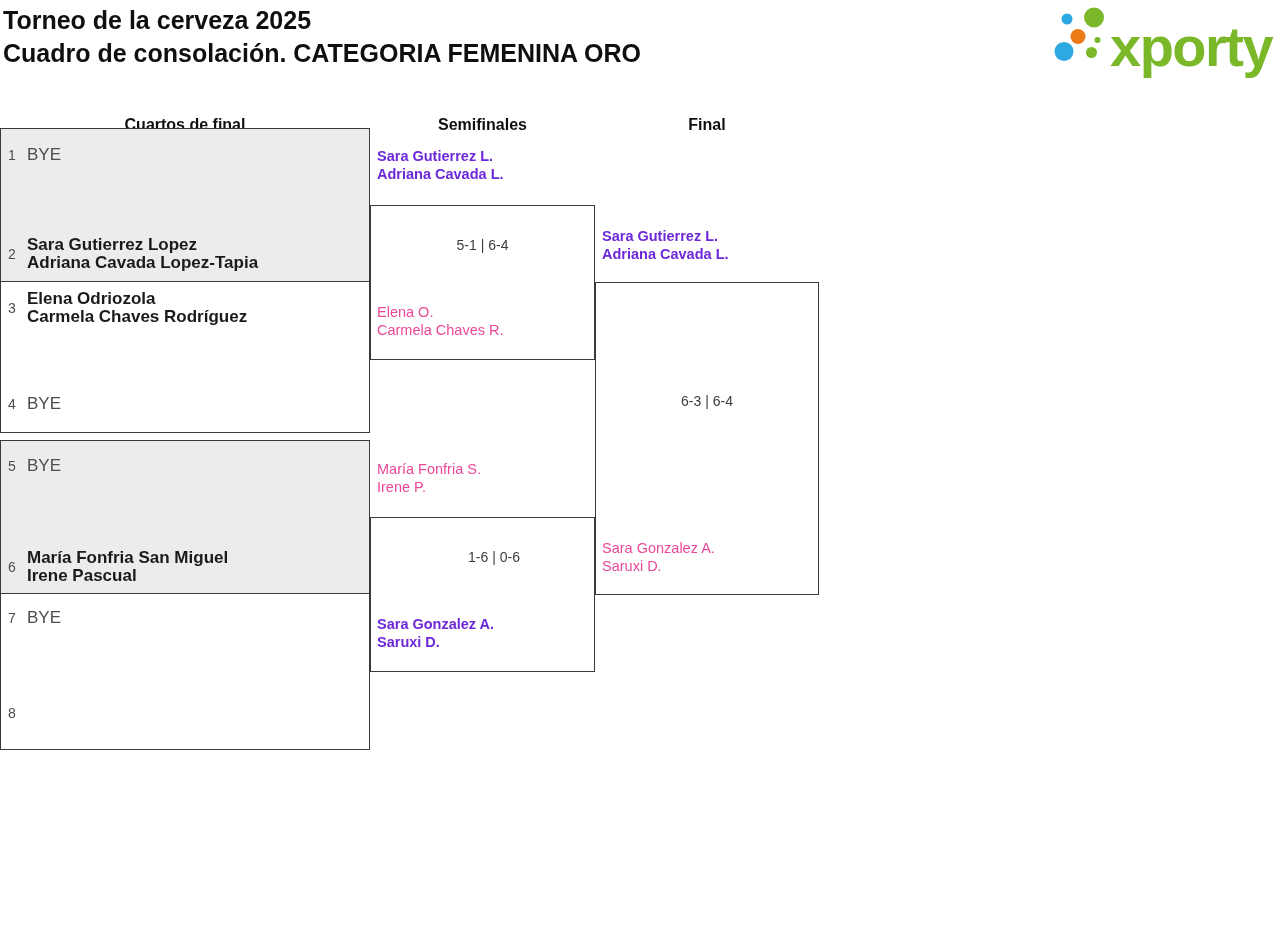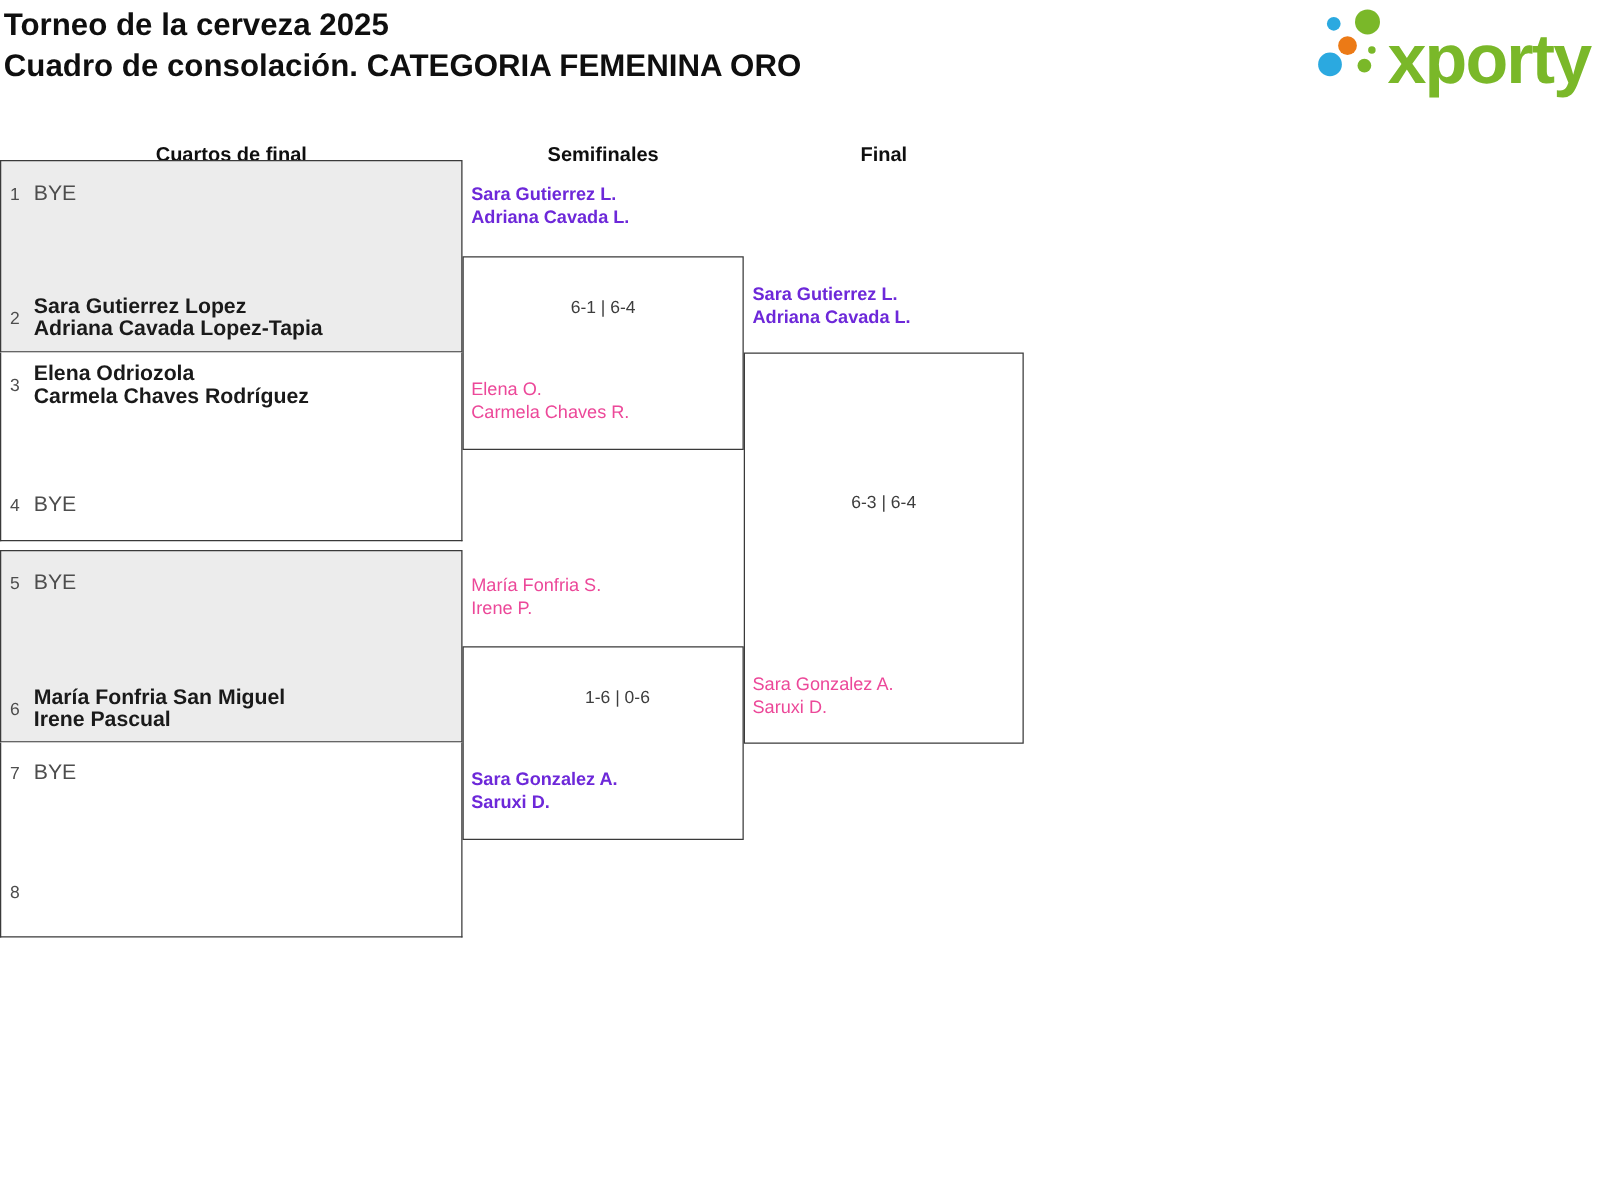--- a/index.html
+++ b/index.html
@@ -110,21 +110,21 @@
     </div>
   </div>
   <div class="qrow" style="top:705px">
     <div class="seed">8</div>
   </div>
 
   <div class="pair winner" style="left:377px;top:147px">
     <div>Sara Gutierrez L.</div>
     <div>Adriana Cavada L.</div>
   </div>
-  <div class="score" style="left:370px;top:237px;width:225px">6-1 | 6-4</div>
+  <div class="score" style="left:370px;top:237px;width:225px">5-1 | 6-4</div>
   <div class="pair loser" style="left:377px;top:303px">
     <div>Elena O.</div>
     <div>Carmela Chaves R.</div>
   </div>
 
   <div class="pair loser" style="left:377px;top:460px">
     <div>María Fonfria S.</div>
     <div>Irene P.</div>
   </div>
   <div class="score" style="left:370px;top:549px;width:248px">1-6 | 0-6</div>

